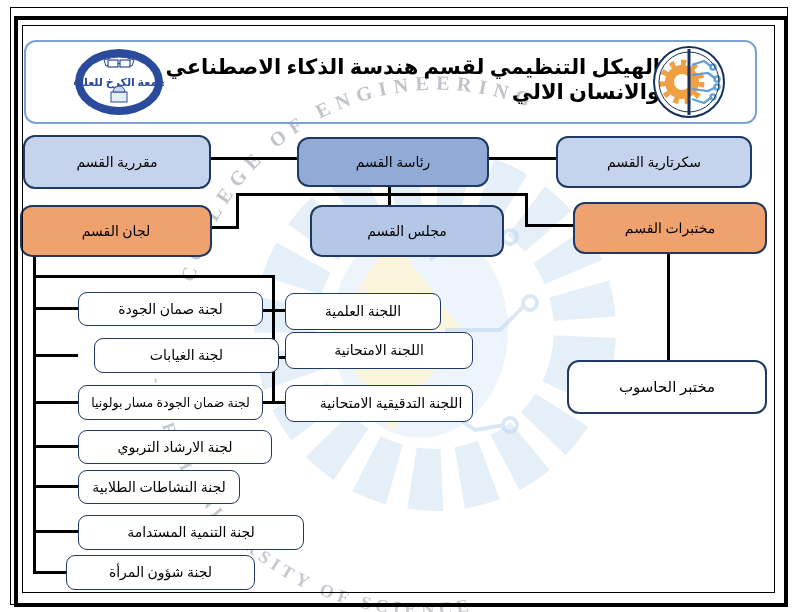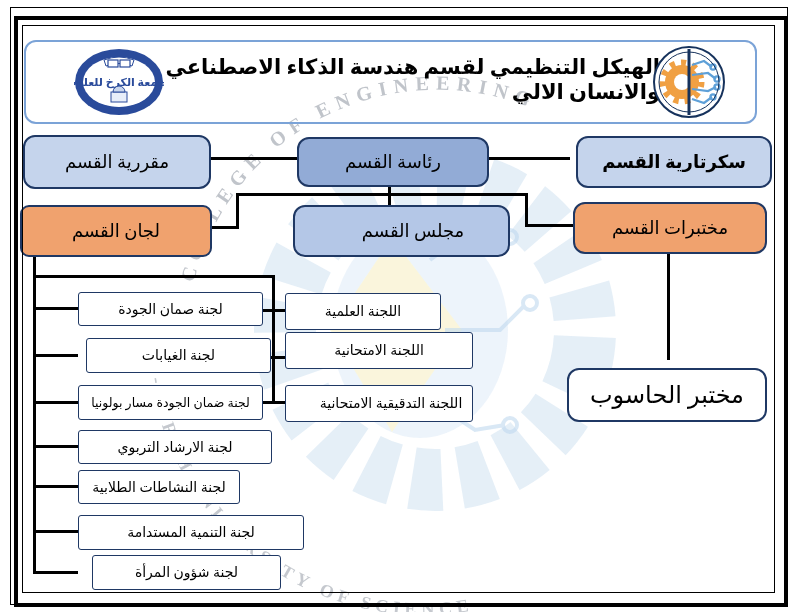--- a/index.html
+++ b/index.html
@@ -28,30 +28,30 @@
   }
   .title-text{
     position:absolute;left:160px;top:40px;width:500px;height:80px;z-index:6;
     display:flex;align-items:center;justify-content:center;
     font-size:21px;font-weight:700;color:#000;direction:rtl;
   }
   
   .node{
     position:absolute;z-index:4;display:flex;align-items:center;justify-content:center;
     border:2px solid var(--node-border);border-radius:12px;
-    font-size:18px;color:#000;direction:rtl;text-align:center;
+    font-size:14px;color:#000;direction:rtl;text-align:center;
   }
   .node.blue-light{background:var(--blue-light);}
   .node.blue-mid{background:var(--blue-mid);}
   .node.blue-council{background:var(--blue-council);}
   .node.orange{background:var(--orange);}
   .node.white{background:#ffffff;}
   .leaf{
     position:absolute;z-index:4;display:flex;align-items:center;justify-content:center;
-    border:1.5px solid var(--node-border);border-radius:3px;background:#ffffff;
+    border:1.5px solid var(--node-border);border-radius:9px;background:#ffffff;
     font-size:14px;color:#000;direction:rtl;text-align:center;padding:0 4px;box-sizing:border-box;
   }
   .leaf.small{font-size:12.5px;}
   
   .ln{position:absolute;background:var(--line);z-index:3;}
   
   #watermark{position:absolute;left:0;top:0;z-index:1;pointer-events:none;}
   
   .logo{position:absolute;z-index:6;}
 </style>
@@ -154,33 +154,33 @@
   <div class="ln" style="left:35px;top:485px;width:43px;height:3px;"></div>
   <div class="ln" style="left:35px;top:530px;width:43px;height:3px;"></div>
   <div class="ln" style="left:35px;top:571px;width:43px;height:3px;"></div>
 
   <div class="ln" style="left:263px;top:309px;width:22px;height:3px;"></div>
   <div class="ln" style="left:263px;top:356px;width:22px;height:3px;"></div>
   <div class="ln" style="left:263px;top:401px;width:22px;height:3px;"></div>
 
   <div class="node blue-light" style="left:23px;top:135px;width:184px;height:50px;">مقررية القسم</div>
   <div class="node blue-mid" style="left:297px;top:137px;width:188px;height:46px;">رئاسة القسم</div>
-  <div class="node blue-light" style="left:576px;top:136px;width:192px;height:48px;font-weight:bold;">سكرتارية القسم</div>
+  <div class="node blue-light" style="left:556px;top:136px;width:192px;height:48px;">سكرتارية القسم</div>
 
-  <div class="node orange" style="left:20px;top:205px;width:188px;height:48px;border-radius:9px;">لجان القسم</div>
-  <div class="node blue-council" style="left:293px;top:205px;width:190px;height:48px;padding-left:23px;">مجلس القسم</div>
-  <div class="node orange" style="left:573px;top:202px;width:190px;height:48px;">مختبرات القسم</div>
+  <div class="node orange" style="left:20px;top:205px;width:188px;height:48px;">لجان القسم</div>
+  <div class="node blue-council" style="left:310px;top:205px;width:190px;height:48px;">مجلس القسم</div>
+  <div class="node orange" style="left:573px;top:202px;width:190px;height:48px;font-family:Liberation Serif, serif;">مختبرات القسم</div>
 
-  <div class="node white" style="left:567px;top:368px;width:196px;height:50px;font-size:24px;">مختبر الحاسوب</div>
+  <div class="node white" style="left:567px;top:360px;width:196px;height:50px;font-size:15px;">مختبر الحاسوب</div>
 
   <div class="leaf" style="left:78px;top:292px;width:185px;height:34px;">لجنة صمان الجودة</div>
-  <div class="leaf" style="left:86px;top:338px;width:185px;height:35px;">لجنة الغيابات</div>
+  <div class="leaf" style="left:94px;top:338px;width:185px;height:35px;">لجنة الغيابات</div>
   <div class="leaf small" style="left:78px;top:385px;width:185px;height:35px;">لجنة ضمان الجودة مسار بولونيا</div>
   <div class="leaf" style="left:78px;top:430px;width:194px;height:34px;">لجنة الارشاد التربوي</div>
   <div class="leaf" style="left:78px;top:470px;width:162px;height:34px;">لجنة النشاطات الطلابية</div>
   <div class="leaf" style="left:78px;top:515px;width:226px;height:35px;">لجنة التنمية المستدامة</div>
-  <div class="leaf" style="left:92px;top:555px;width:189px;height:35px;">لجنة شؤون المرأة</div>
+  <div class="leaf" style="left:66px;top:555px;width:189px;height:35px;">لجنة شؤون المرأة</div>
 
   <div class="leaf" style="left:285px;top:293px;width:156px;height:37px;">اللجنة العلمية</div>
   <div class="leaf" style="left:285px;top:332px;width:188px;height:37px;">اللجنة الامتحانية</div>
   <div class="leaf" style="left:285px;top:385px;width:188px;height:37px;padding-left:28px;">اللجنة التدقيقية الامتحانية</div>
 
 </div>
 
 </body></html>

